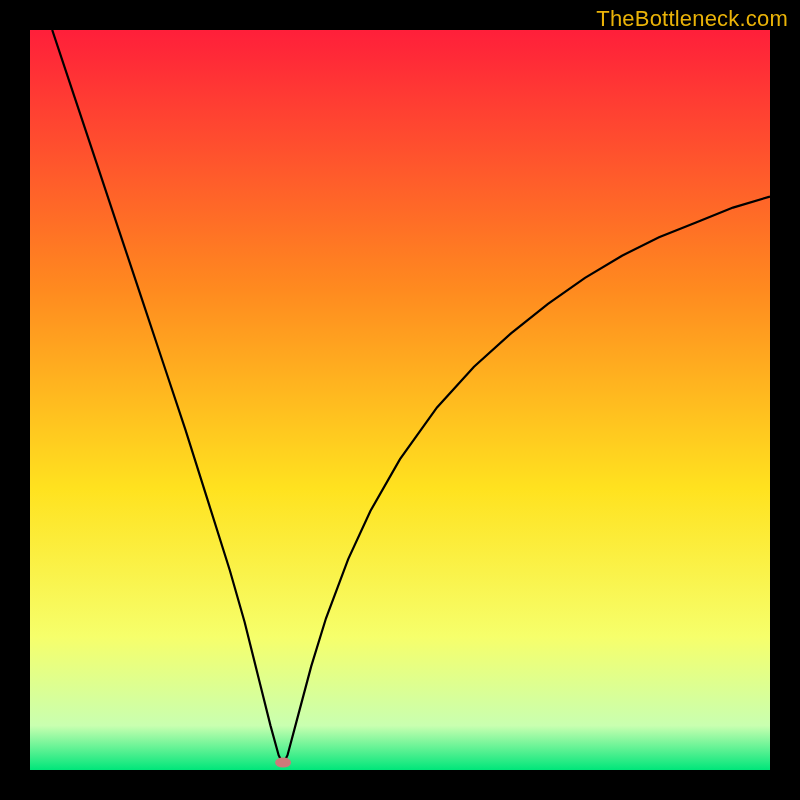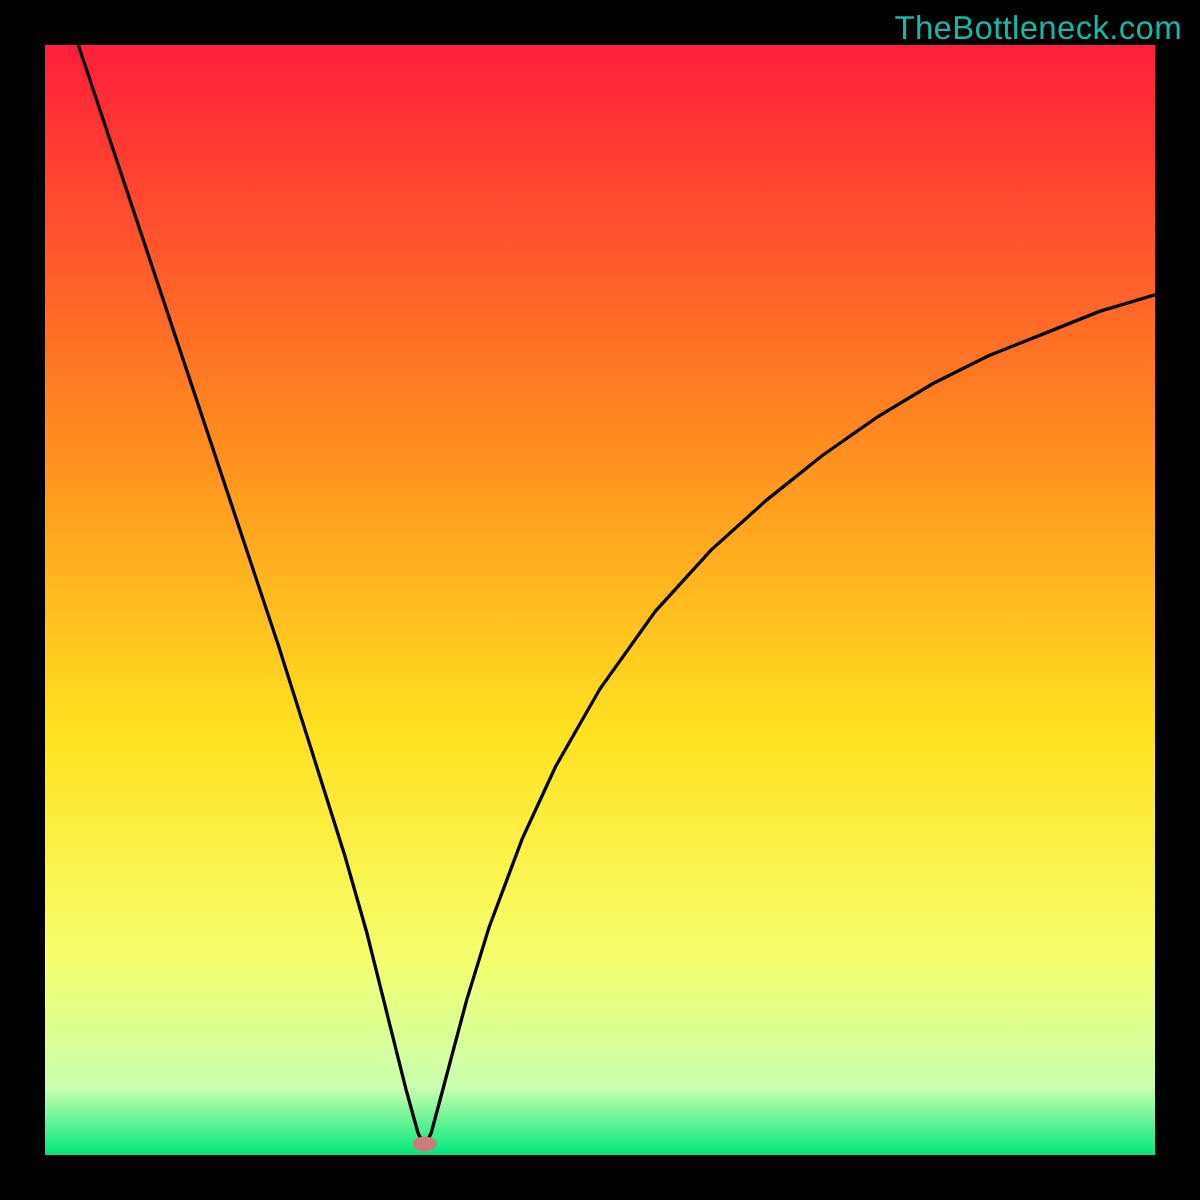--- a/index.html
+++ b/index.html
@@ -23,21 +23,21 @@
     position: absolute;
     left: 0;
     top: 0;
     width: 740px;
     height: 740px;
   }
   .watermark {
     position: absolute;
     top: 6px;
     right: 12px;
-    color: #14b8a6;
+    color: #eab308;
     font-size: 22px;
     font-weight: 500;
     letter-spacing: 0.2px;
     z-index: 5;
   }
   svg { display: block; }
 </style>
 </head>
 <body>
 

